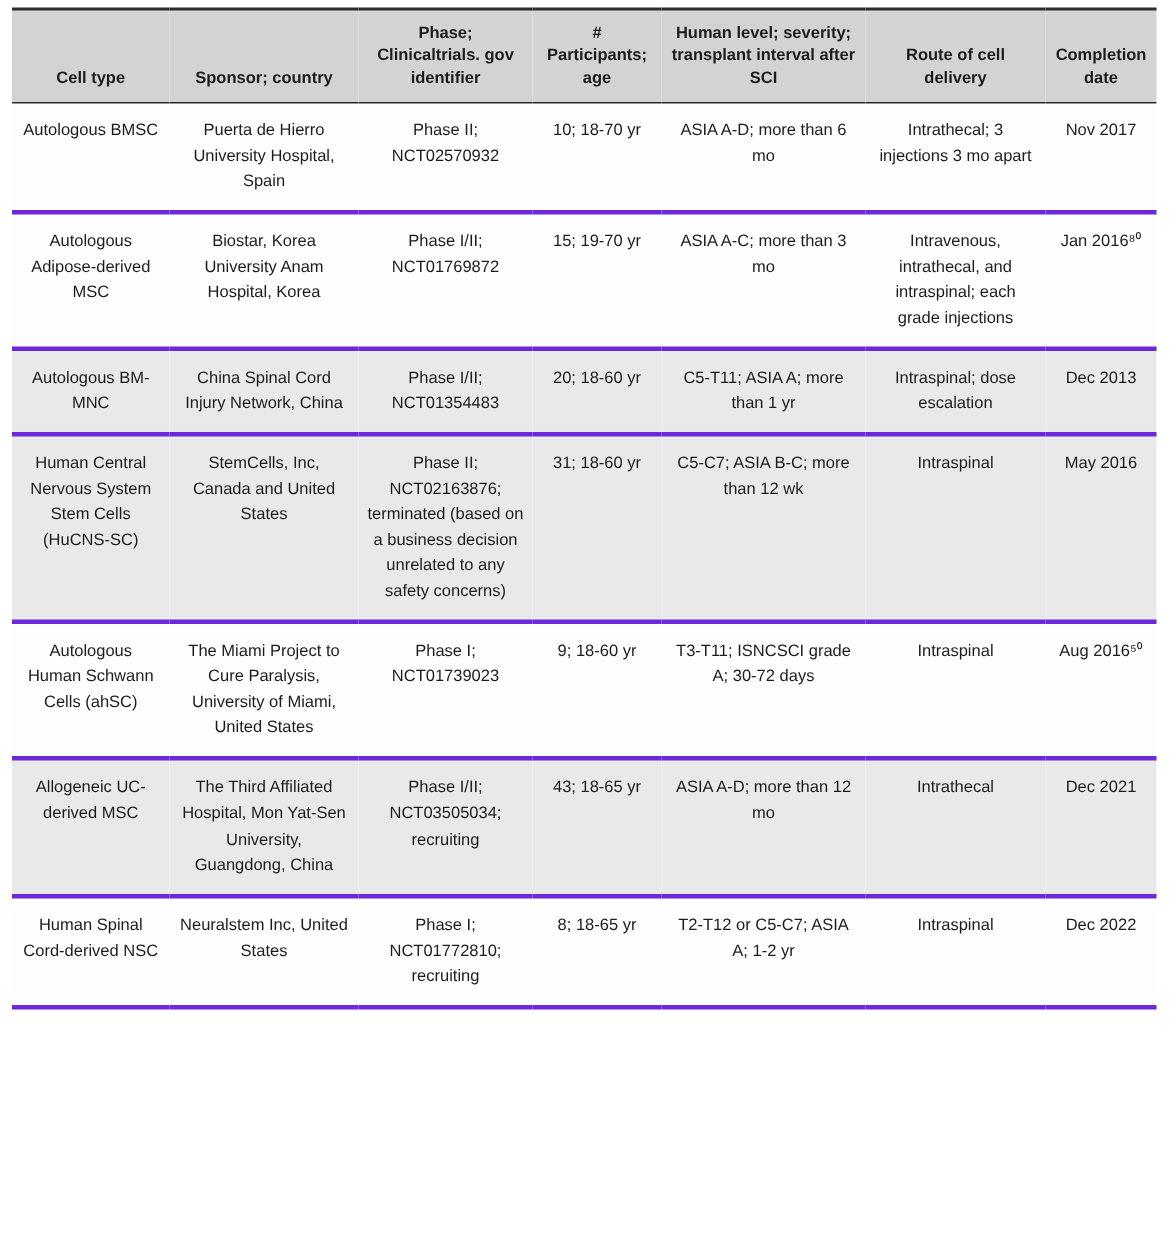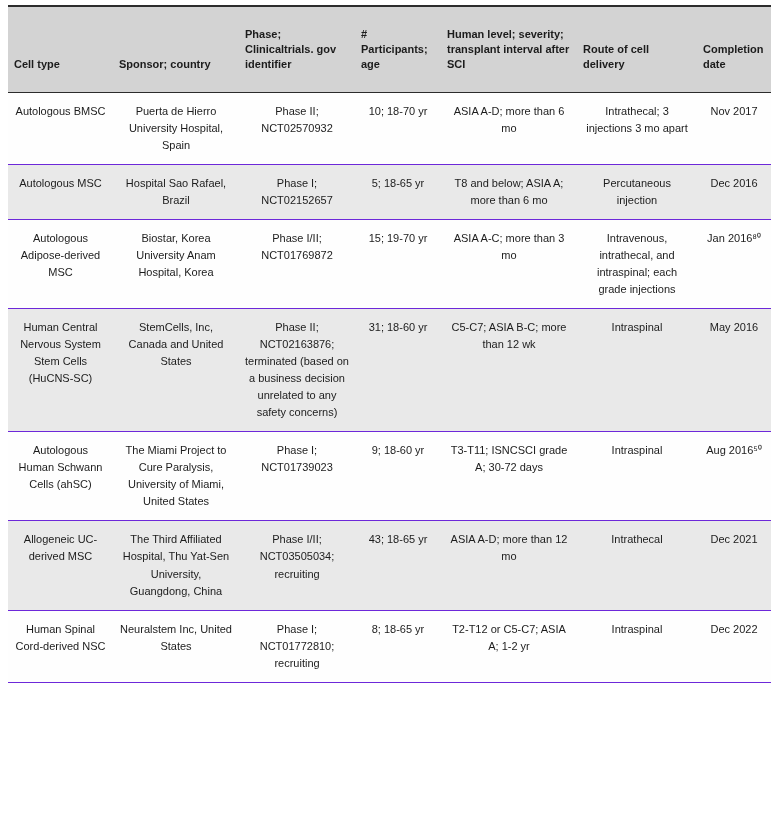--- a/index.html
+++ b/index.html
@@ -30,34 +30,34 @@
   col.c5 { width: 136px; }
   col.c6 { width: 120px; }
   col.c7 { width: 74px;  }
   thead tr {
     background: #d3d3d3;
     border-bottom: 1px solid #2c2c2c;
   }
   th {
     font-size: 11px;
     font-weight: bold;
-    text-align: left;
+    text-align: center;
     vertical-align: bottom;
-    padding: 20px 6px;
+    padding: 8px 6px;
     line-height: 1.35;
   }
   td {
     font-size: 11px;
     text-align: center;
     vertical-align: top;
     padding: 10px 6px;
     line-height: 1.55;
     word-wrap: break-word;
   }
-  tbody tr { border-bottom: 1px solid #6d28d9; background: #fefefe; }
+  tbody tr { border-bottom: 3px solid #6d28d9; background: #fefefe; }
   tbody tr.shade { background: #e9e9e9; }
 </style>
 </head>
 <body>
 
 <div class="page">
   <table>
     <colgroup>
       <col class="c1">
         <col class="c2">
@@ -81,37 +81,37 @@
     <tbody id="body-rows">
         <tr>
           <td>Autologous BMSC</td>
           <td>Puerta de Hierro University Hospital, Spain</td>
           <td>Phase II; NCT02570932</td>
           <td>10; 18-70 yr</td>
           <td>ASIA A-D; more than 6 mo</td>
           <td>Intrathecal; 3 injections 3 mo apart</td>
           <td>Nov 2017</td>
         </tr>
-        <tr class="shade">
-          <td>Autologous MSC</td>
-          <td>Hospital Sao Rafael, Brazil</td>
-          <td>Phase I; NCT02152657</td>
-          <td>5; 18-65 yr</td>
-          <td>T8 and below; ASIA A; more than 6 mo</td>
-          <td>Percutaneous injection</td>
-          <td>Dec 2016</td>
-        </tr>
         <tr>
           <td>Autologous Adipose-derived MSC</td>
           <td>Biostar, Korea University Anam Hospital, Korea</td>
           <td>Phase I/II; NCT01769872</td>
           <td>15; 19-70 yr</td>
           <td>ASIA A-C; more than 3 mo</td>
           <td>Intravenous, intrathecal, and intraspinal; each grade injections</td>
           <td>Jan 2016⁸⁰</td>
+        </tr>
+        <tr class="shade">
+          <td>Autologous BM-MNC</td>
+          <td>China Spinal Cord Injury Network, China</td>
+          <td>Phase I/II; NCT01354483</td>
+          <td>20; 18-60 yr</td>
+          <td>C5-T11; ASIA A; more than 1 yr</td>
+          <td>Intraspinal; dose escalation</td>
+          <td>Dec 2013</td>
         </tr>
         <tr class="shade">
           <td>Human Central Nervous System Stem Cells (HuCNS-SC)</td>
           <td>StemCells, Inc, Canada and United States</td>
           <td>Phase II; NCT02163876; terminated (based on a business decision unrelated to any safety concerns)</td>
           <td>31; 18-60 yr</td>
           <td>C5-C7; ASIA B-C; more than 12 wk</td>
           <td>Intraspinal</td>
           <td>May 2016</td>
         </tr>
@@ -119,21 +119,21 @@
           <td>Autologous Human Schwann Cells (ahSC)</td>
           <td>The Miami Project to Cure Paralysis, University of Miami, United States</td>
           <td>Phase I; NCT01739023</td>
           <td>9; 18-60 yr</td>
           <td>T3-T11; ISNCSCI grade A; 30-72 days</td>
           <td>Intraspinal</td>
           <td>Aug 2016⁵⁰</td>
         </tr>
         <tr class="shade">
           <td>Allogeneic UC-derived MSC</td>
-          <td>The Third Affiliated Hospital, Thu Yat-Sen University, Guangdong, China</td>
+          <td>The Third Affiliated Hospital, Mon Yat-Sen University, Guangdong, China</td>
           <td>Phase I/II; NCT03505034; recruiting</td>
           <td>43; 18-65 yr</td>
           <td>ASIA A-D; more than 12 mo</td>
           <td>Intrathecal</td>
           <td>Dec 2021</td>
         </tr>
         <tr>
           <td>Human Spinal Cord-derived NSC</td>
           <td>Neuralstem Inc, United States</td>
           <td>Phase I; NCT01772810; recruiting</td>

